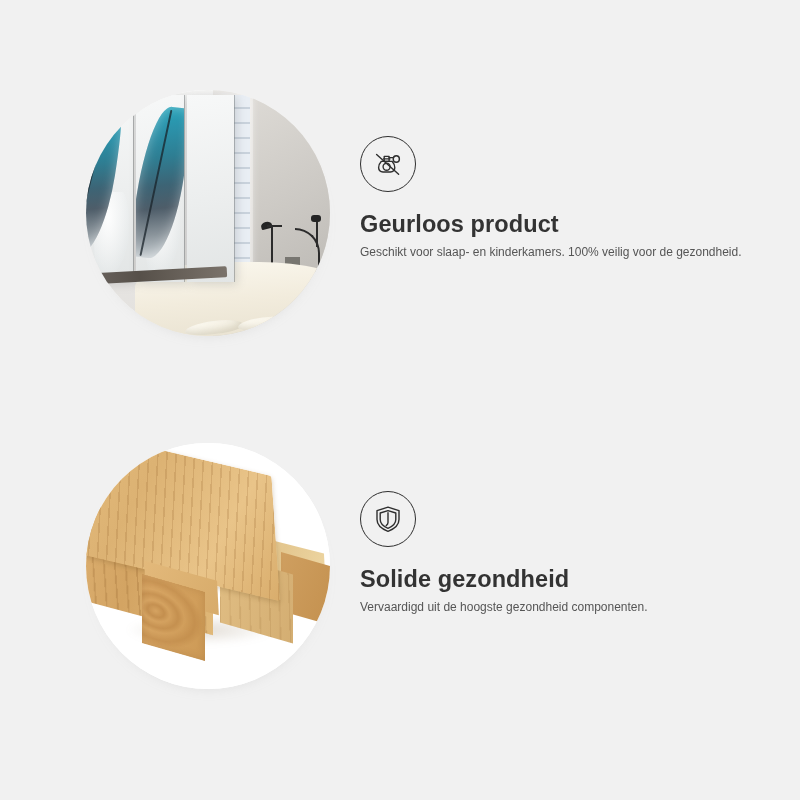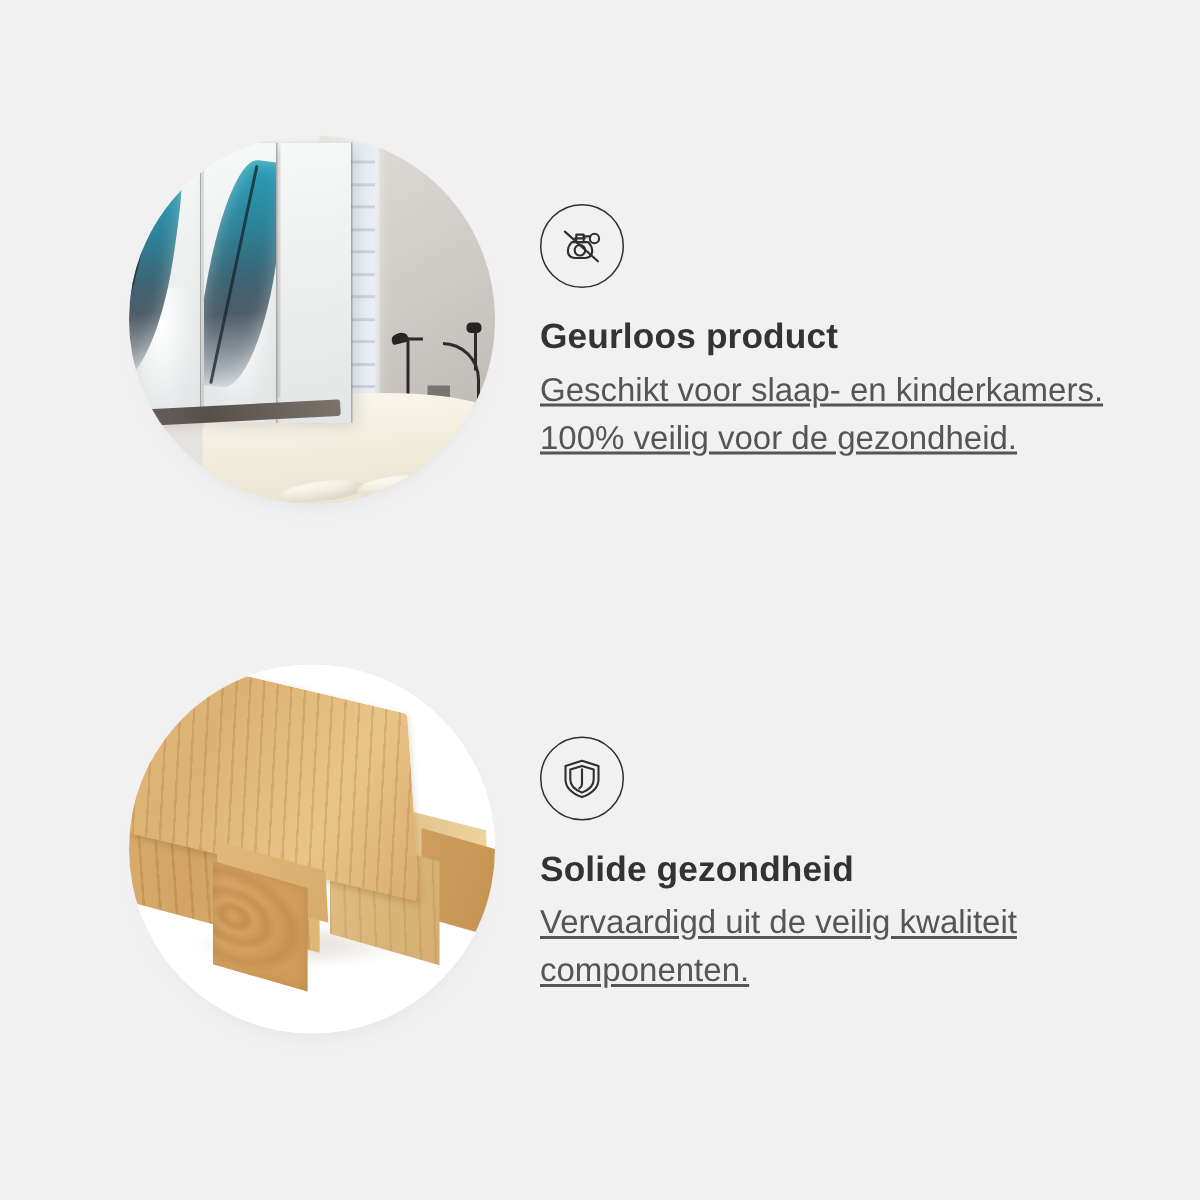--- a/index.html
+++ b/index.html
@@ -328,26 +328,25 @@
   .feature-title {
     margin: 0;
     font-size: 23.5px;
     font-weight: 600;
     color: #333333;
     letter-spacing: .1px;
     line-height: 1.2;
   }
   .feature-desc {
     margin: 0;
-    font-size: 22px;
+    font-size: 12px;
     font-weight: 400;
     color: #555555;
     line-height: 1.45;
     max-width: 386px;
-    text-decoration: underline;
   }
   .f1-icon  { position: absolute; top: 66px;  left: 0; }
   .f1-title { position: absolute; top: 140px; left: 0; }
   .f1-desc  { position: absolute; top: 174px; left: 0; }
 
   .f2-icon  { position: absolute; top: 68px;  left: 0; }
   .f2-title { position: absolute; top: 142px; left: 0; }
   .f2-desc  { position: absolute; top: 176px; left: 0; }
 </style>
 </head>
@@ -449,17 +448,17 @@
           <path d="M16 4.2 L27 7.6 L27 16.6 Q27 24.2 16 28.4 Q5 24.2 5 16.6 L5 7.6 Z"></path>
 
           <path d="M16 7.6 L23.8 10.0 L23.8 16.6 Q23.8 22.2 16 25.4 Q8.2 22.2 8.2 16.6 L8.2 10.0 Z"></path>
 
           <path d="M16 9.8 L16 19.6 Q16 21.4 14.2 22.6"></path>
         </svg>
       </div>
 
       <h2 class="feature-title f2-title">Solide gezondheid</h2>
 
-      <p class="feature-desc f2-desc">Vervaardigd uit de veilig kwaliteit componenten.</p>
+      <p class="feature-desc f2-desc">Vervaardigd uit de hoogste gezondheid componenten.</p>
     </div>
   </section>
 
 </div>
 
 </body></html>

